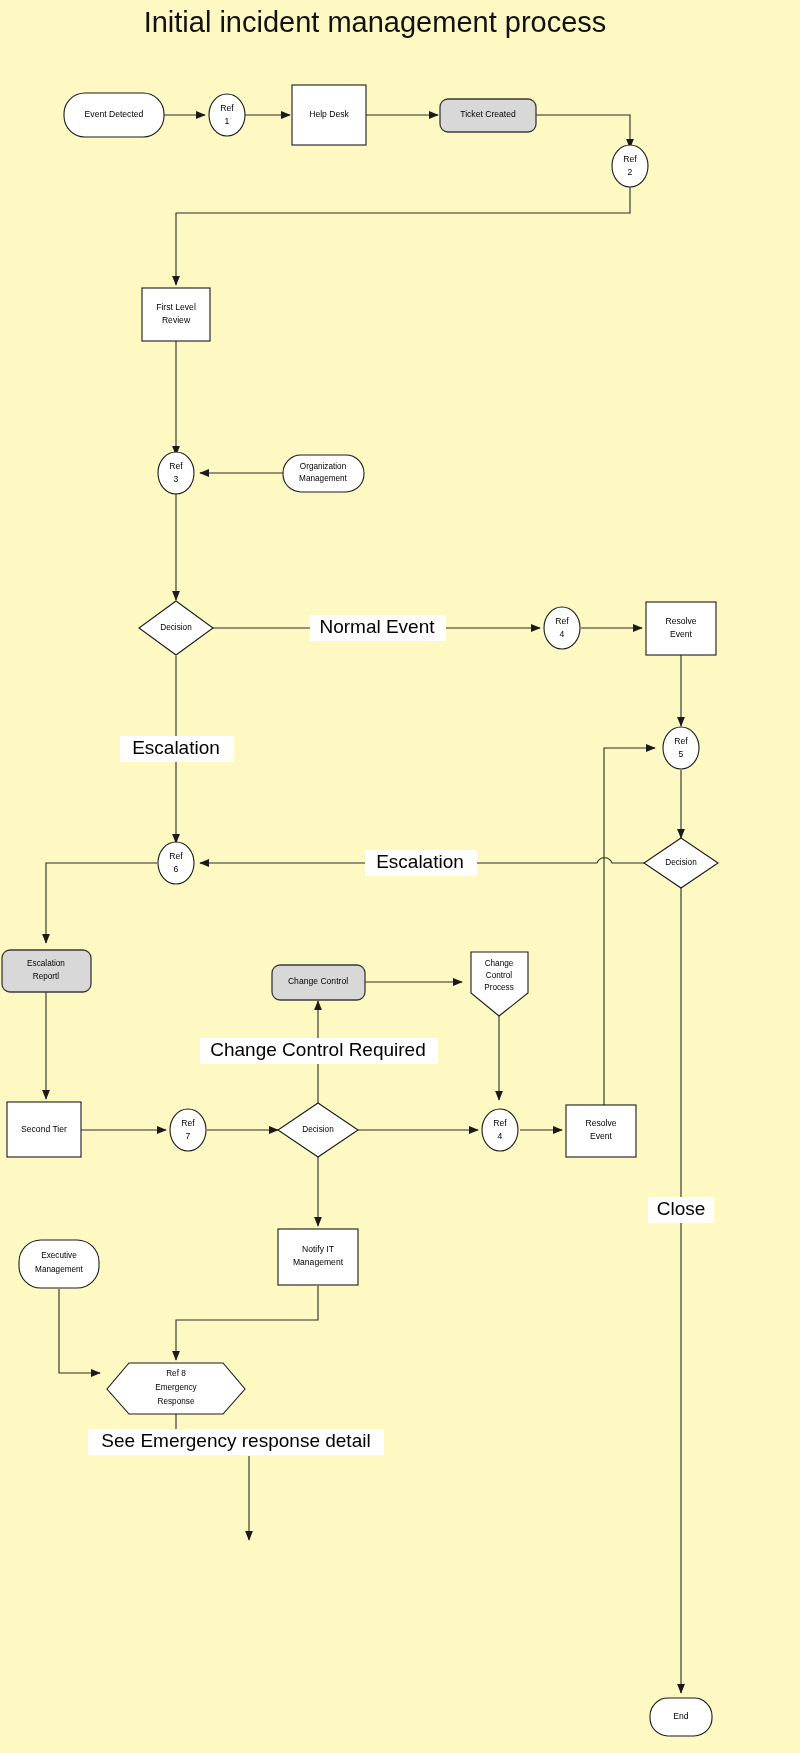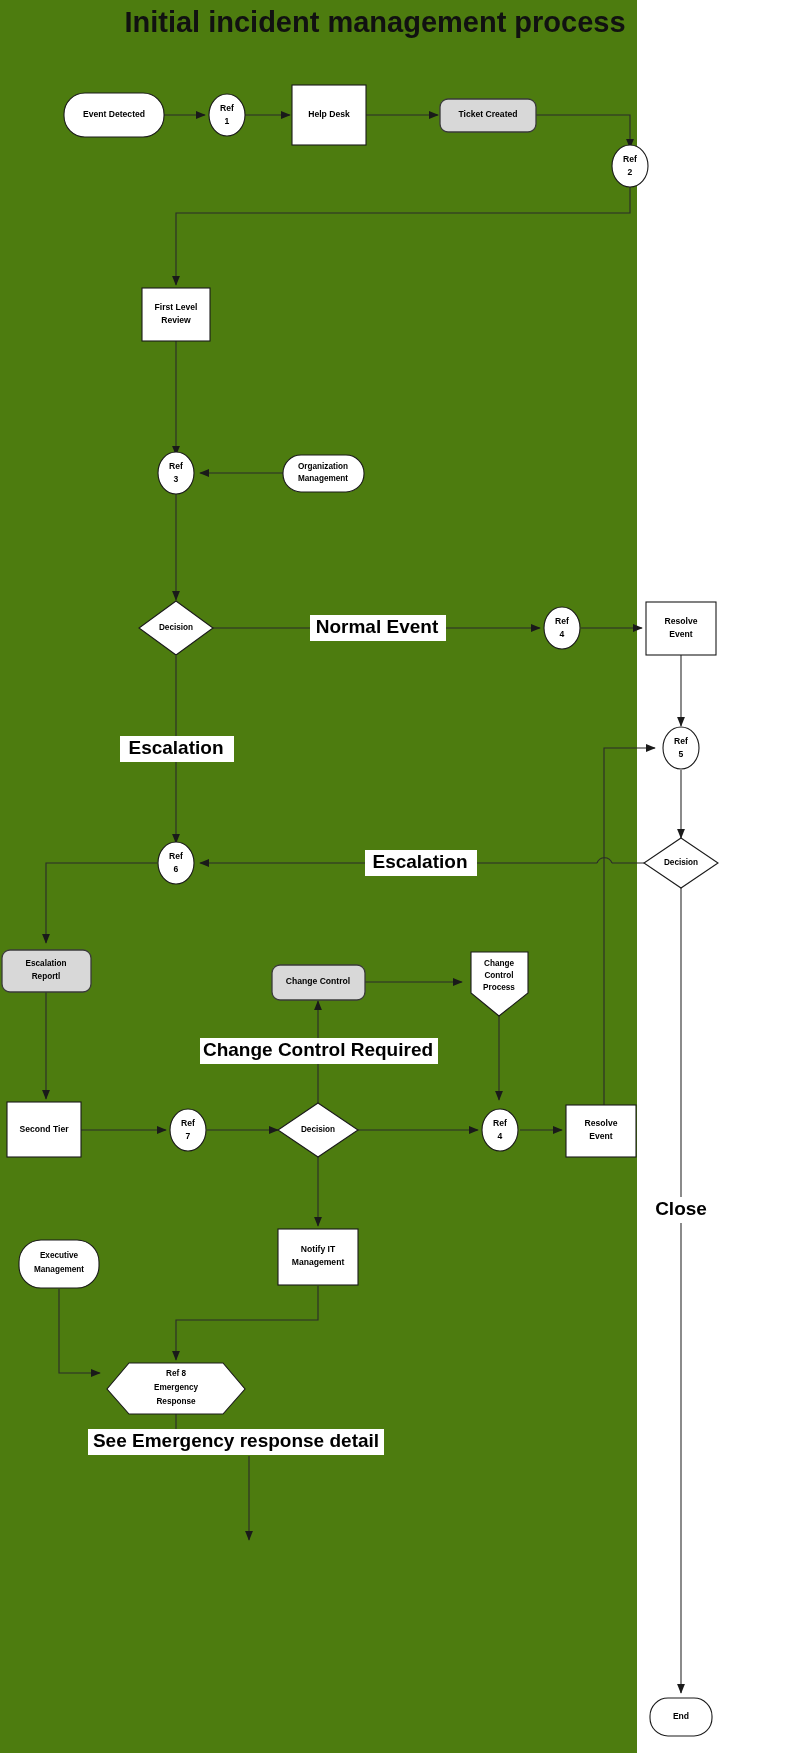--- a/index.html
+++ b/index.html
@@ -2,21 +2,21 @@
 <html><head>
 <meta charset="utf-8">
 <style>
   html,body{margin:0;padding:0;background:#ffffff;}
   body{
     width:800px;height:1753px;
     font-family:"Liberation Sans", sans-serif;
     color:#000;
     overflow:hidden;
   }
-  #stage{position:relative;width:637px;height:1753px;background:#4d7c0f;font-weight:bold;}
+  #stage{position:relative;width:800px;height:1753px;background:#fef9c3;}
   svg#flow{position:absolute;left:0;top:0;width:800px;height:1753px;}
   .node-stroke{fill:#ffffff;stroke:#1a1a1a;stroke-width:1.1;}
   .node-shaded{fill:#d8d8d8;stroke:#3a3a3a;stroke-width:1.3;}
   .edge{fill:none;stroke:#2b2b2b;stroke-width:1.1;}
   .nodetext{font-family:"Liberation Sans", sans-serif;font-size:8.6px;fill:#000;text-anchor:middle;dominant-baseline:middle;}
   .nodetext.sm{font-size:8.2px;}
   .biglabel{font-family:"Liberation Sans", sans-serif;font-size:19px;fill:#000;text-anchor:middle;dominant-baseline:middle;}
   .title{font-family:"Liberation Sans", sans-serif;font-size:29px;fill:#111;text-anchor:middle;dominant-baseline:middle;}
 </style>
 </head>

